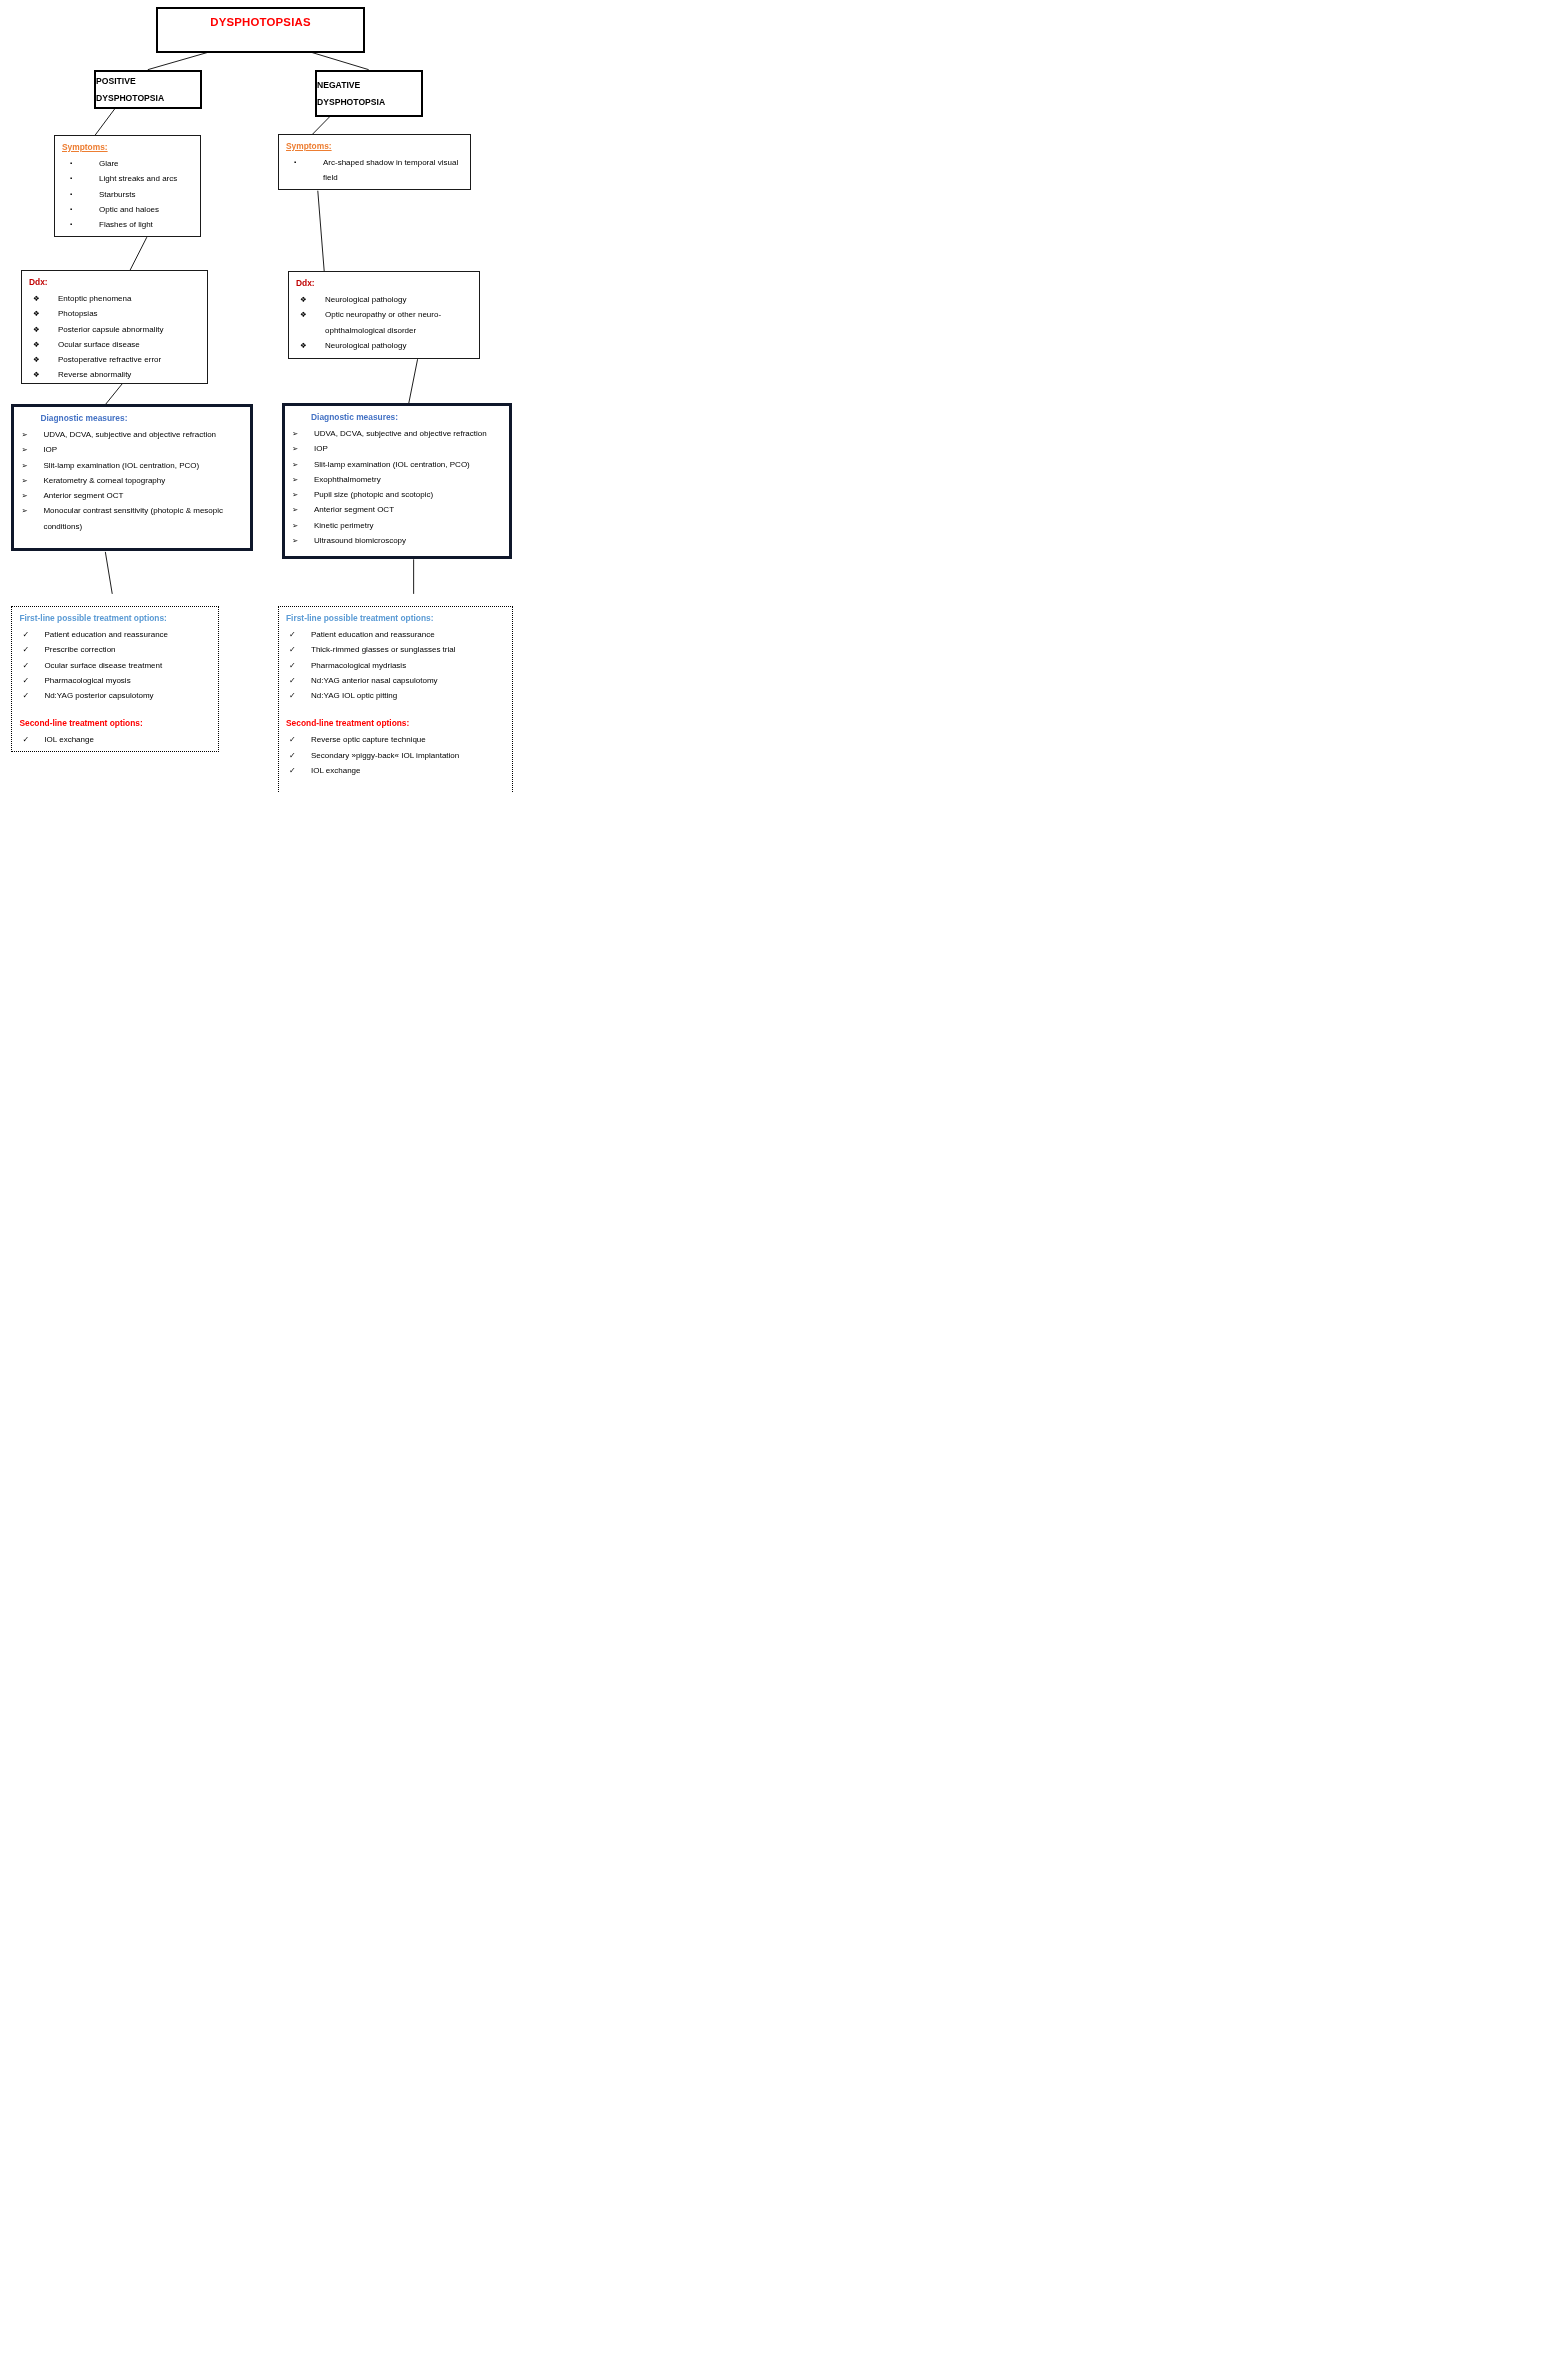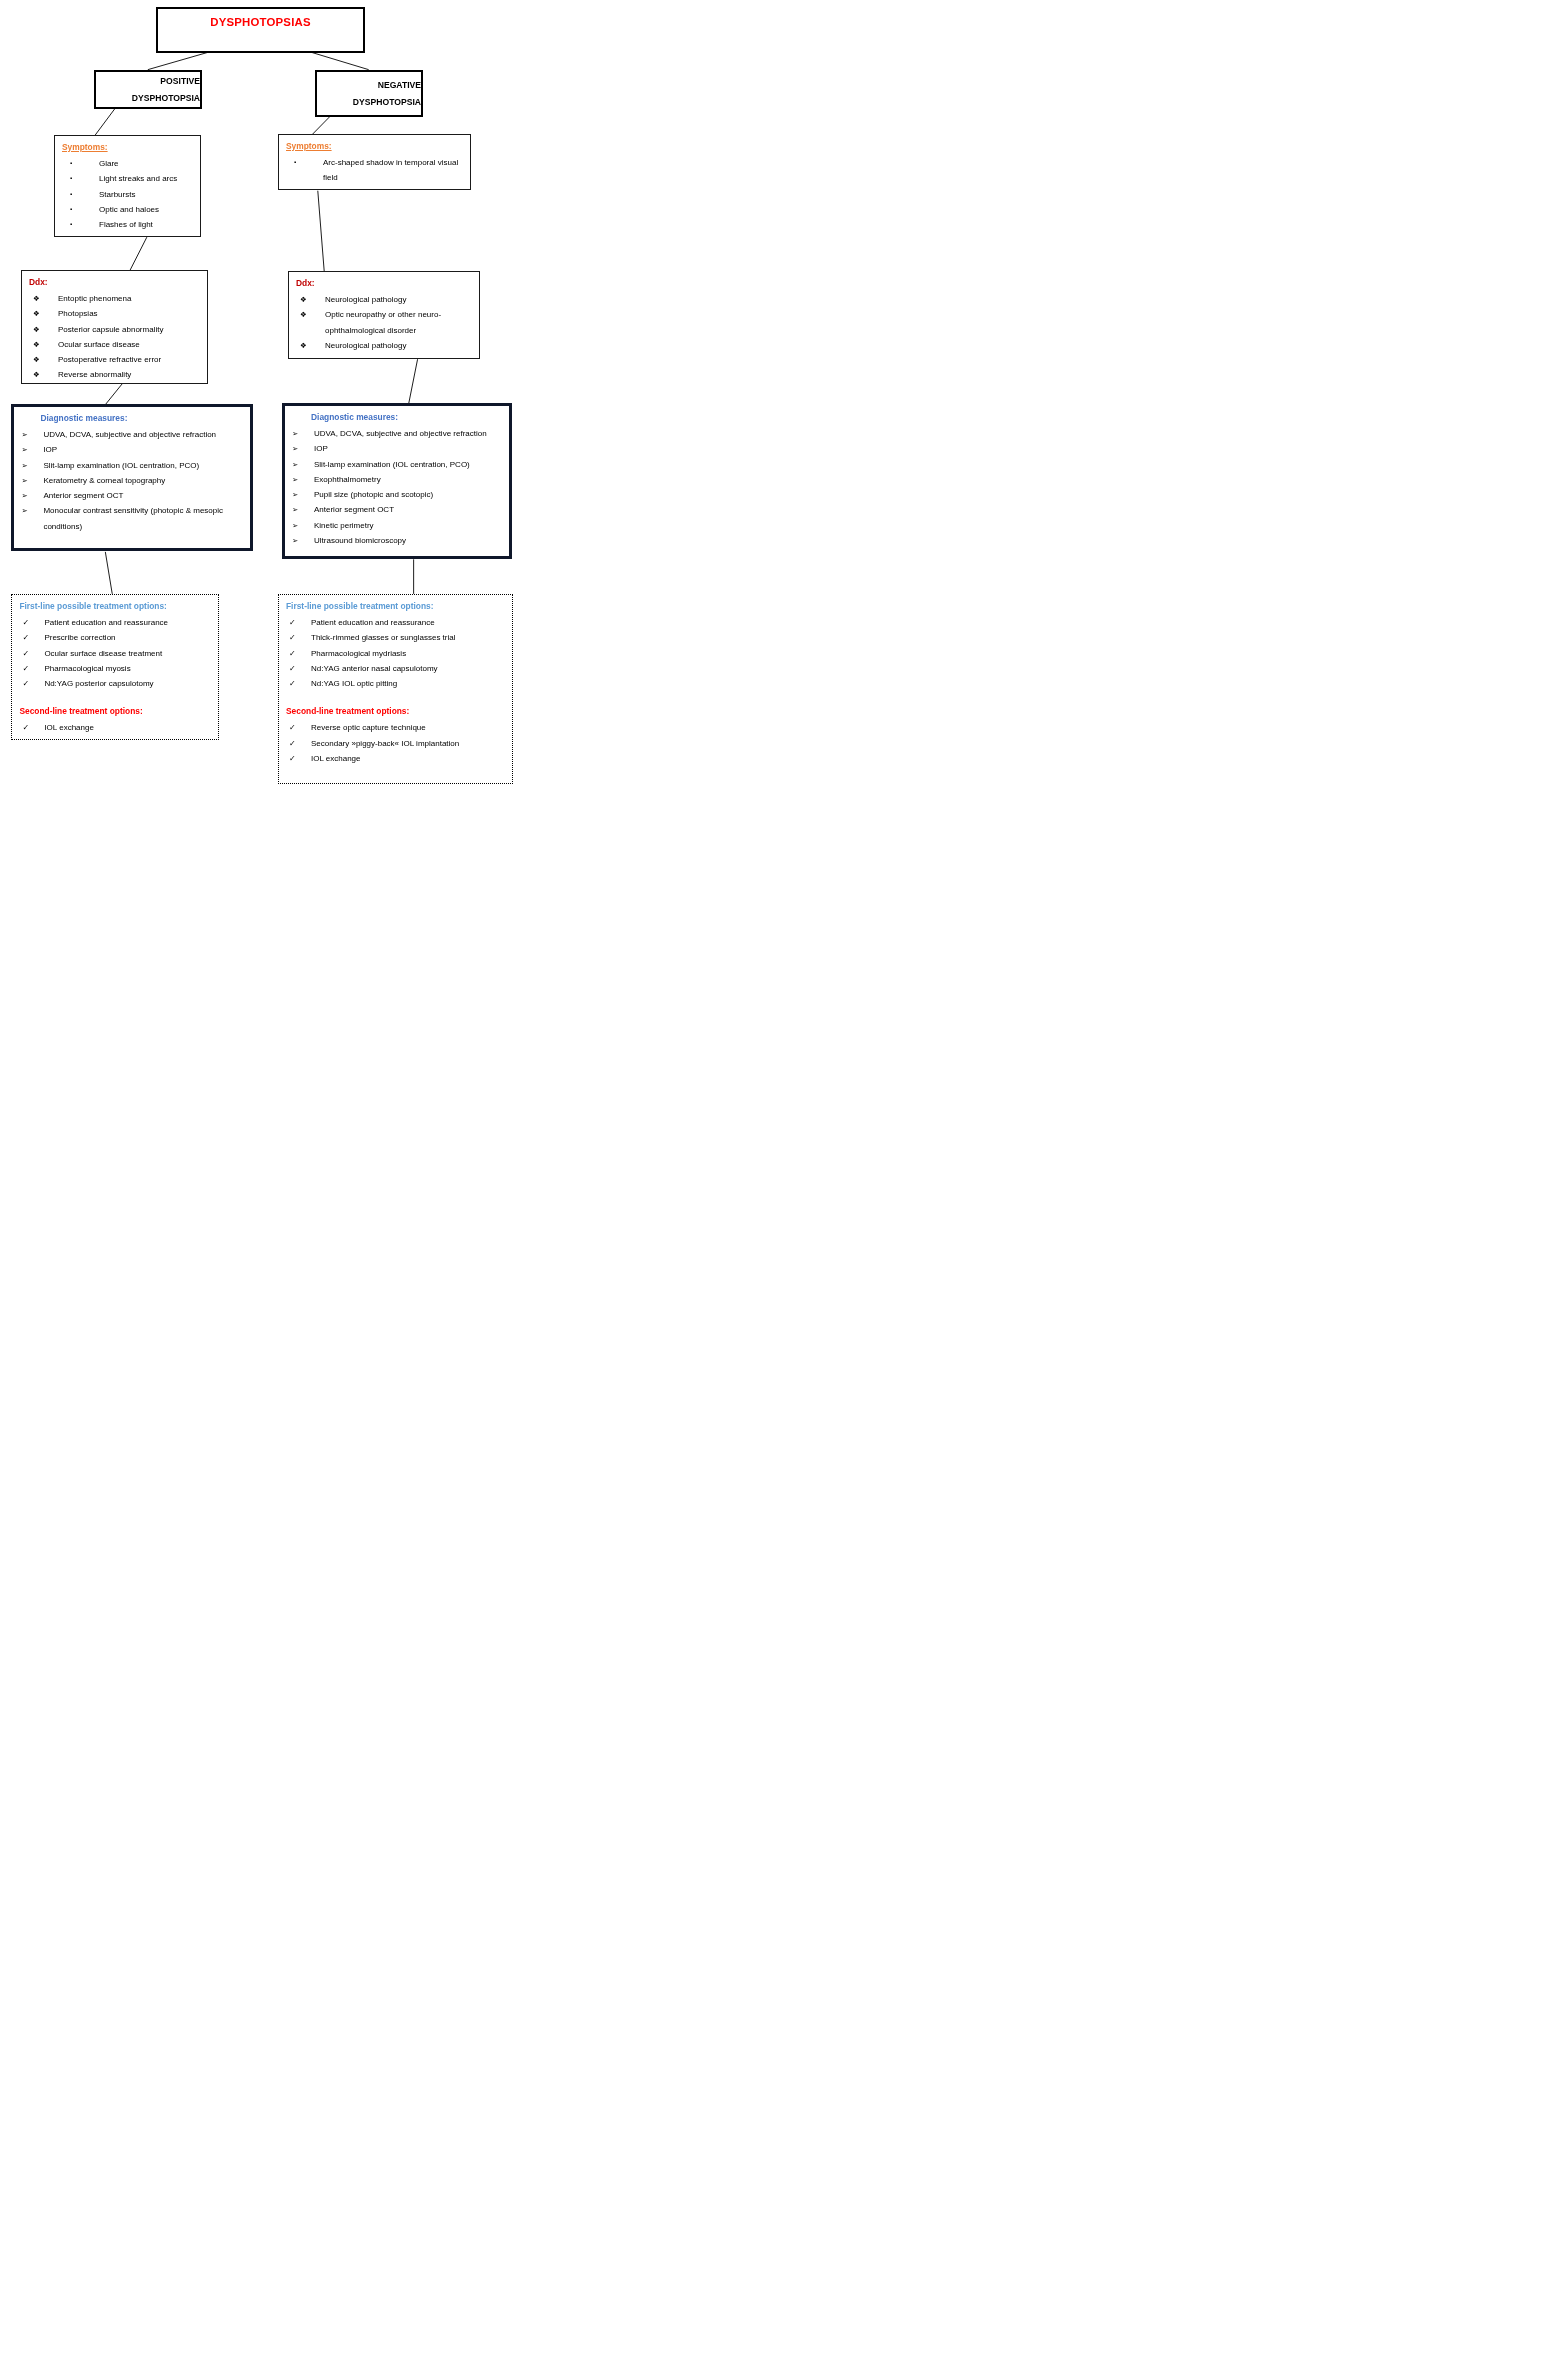--- a/index.html
+++ b/index.html
@@ -3,25 +3,25 @@
 <meta charset="utf-8">
 <style>
   html,body{margin:0;padding:0;background:#fff;}
   .page{position:relative;width:516px;height:793px;background:#fff;
         font-family:"Liberation Sans","DejaVu Sans",sans-serif;color:#000;overflow:hidden;}
   svg.wires{position:absolute;left:0;top:0;width:516px;height:793px;}
   svg.wires line{stroke:#1a1a1a;stroke-width:2;}
   .box{position:absolute;background:#fff;box-sizing:border-box;}
   .b-title{border:2.5px solid #000;text-align:center;}
   .b-title .t{font-size:11.4px;font-weight:bold;color:var(--title-red);line-height:26px;letter-spacing:0.2px;}
-  .b-branch{border:2px solid #000;text-align:right;display:flex;flex-direction:column;justify-content:center;}
+  .b-branch{border:2px solid #000;text-align:left;display:flex;flex-direction:column;justify-content:center;}
   .b-branch .t{font-size:8.6px;font-weight:bold;line-height:17px;}
   .b-plain{border:1.5px solid #1a1a1a;}
   .b-diag{border:3px solid #0f172a;}
-  .b-treat{border:1px dotted #000;}
+  .b-treat{border:1px dotted #000;margin-top:12px;}
   .h{font-size:8.4px;font-weight:bold;line-height:15px;}
   .h-symptoms{color:var(--symptoms-orange);margin:4px 0 0 7px;text-decoration:underline;}
   .h-ddx{color:var(--ddx-red);margin:4px 0 0 7px;}
   .h-diag{color:var(--diag-blue);margin:4px 0 0 26px;}
   .h-first{color:var(--firstline-blue);margin:4px 0 0 7px;}
   .h-second{color:var(--secondline-red);margin:13px 0 0 7px;}
   ul.blist{list-style:none;margin:1px 0 0 0;padding:0;}
   ul.blist li{display:flex;align-items:flex-start;font-size:8px;line-height:15.3px;}
   .bullet{flex:0 0 auto;text-align:left;}
   .txt{flex:1 1 auto;}

